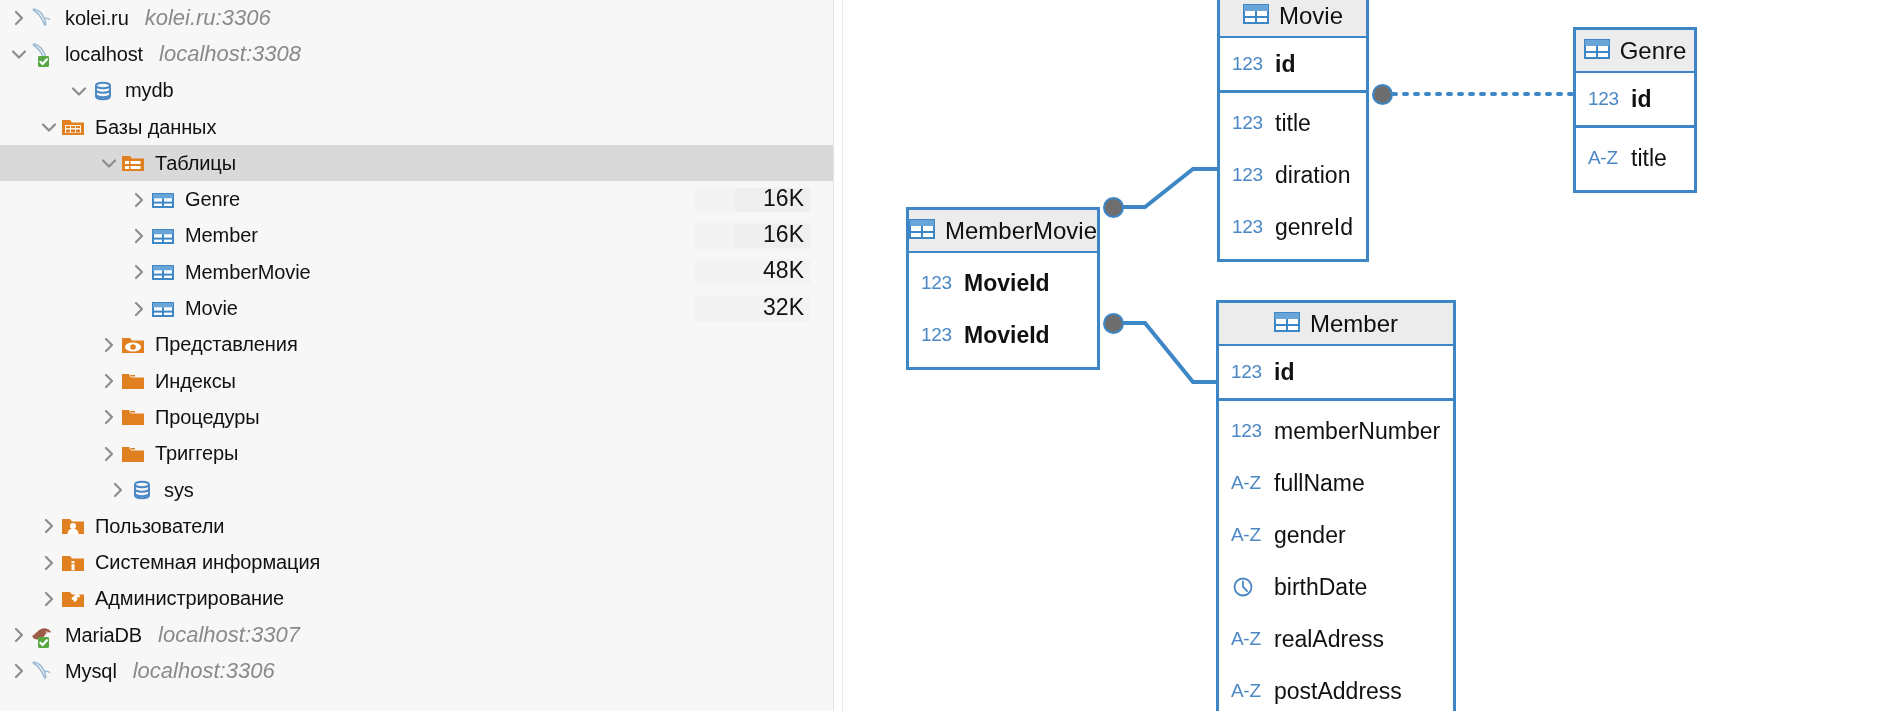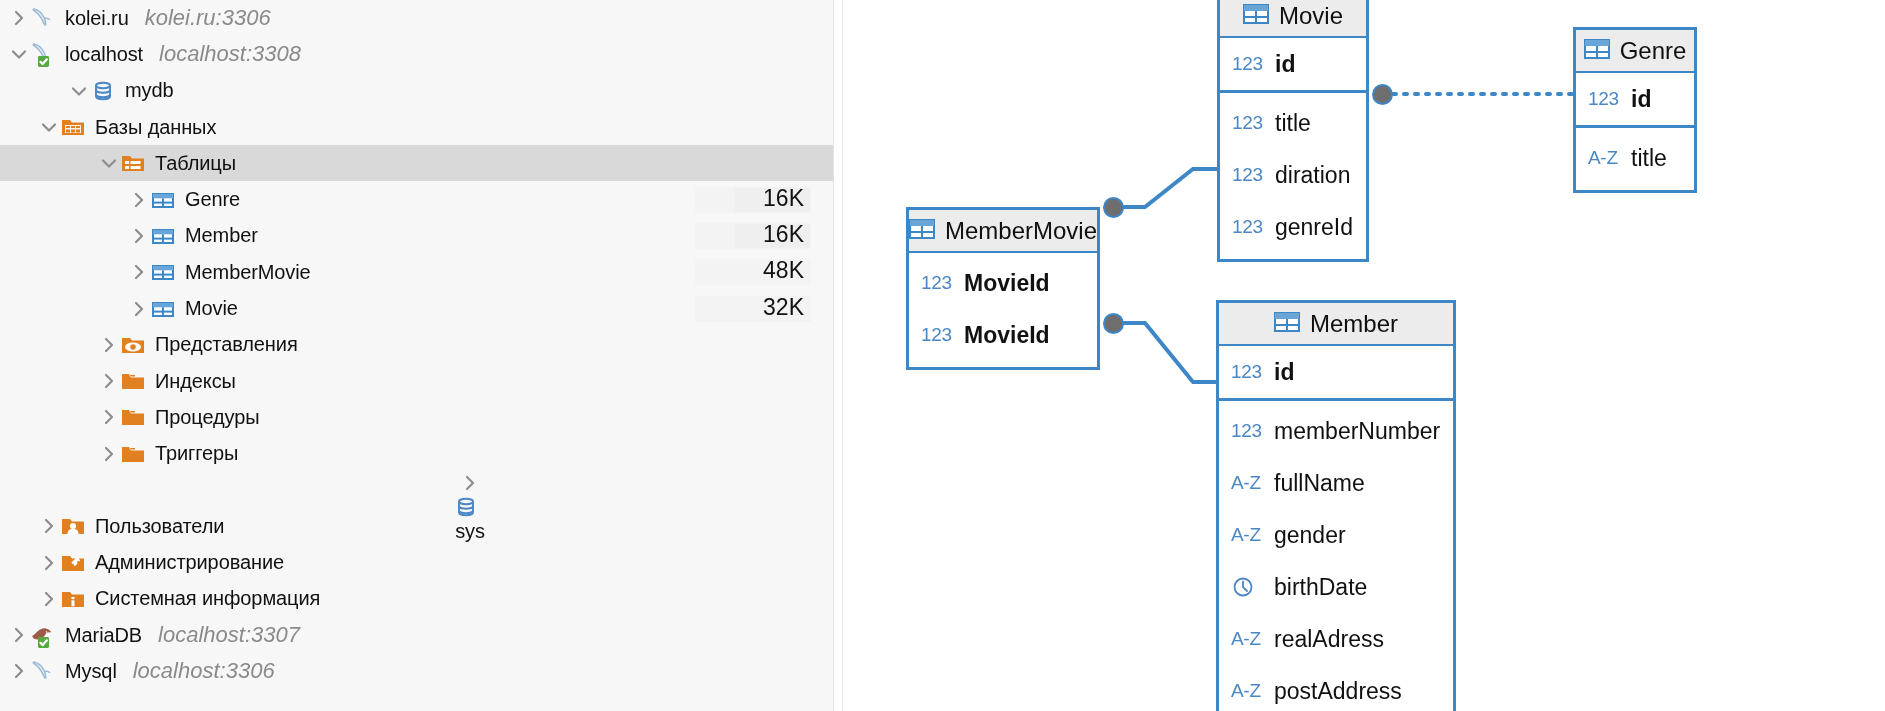--- a/index.html
+++ b/index.html
@@ -387,21 +387,21 @@
             </svg>
           </span>
           <span class="node-icon">
             <svg width="26" height="26" viewBox="0 0 26 26">
               <path d="M2 7h7l2 2.5h13V21H2z" fill="#e08020"></path>
               <path d="M2 6h7l2 2.5h4V7H2z" fill="#e08020"></path>
             </svg>
           </span>
           <span class="node-label">Триггеры</span>
         </div>
-        <div class="tree-row" style="padding-left: 107px; flex-direction: column;">
+        <div class="tree-row" style="padding-left: 107px;">
           <span class="twisty">
             <svg width="22" height="22" viewBox="0 0 22 22">
               <path d="M8 5l6 6-6 6" fill="none" stroke="#8d8d8d" stroke-width="2.2" stroke-linecap="round" stroke-linejoin="round"></path>
             </svg>
           </span>
           <span class="node-icon">
             <svg width="26" height="26" viewBox="0 0 26 26">
               <g fill="none" stroke="#4a87c4" stroke-width="1.9">
                 <ellipse cx="13" cy="7.5" rx="7" ry="2.7"></ellipse>
                 <path d="M6 7.5v11c0 1.5 3.1 2.7 7 2.7s7-1.2 7-2.7v-11"></path>
@@ -429,40 +429,40 @@
         </div>
         <div class="tree-row" style="padding-left: 38px;">
           <span class="twisty">
             <svg width="22" height="22" viewBox="0 0 22 22">
               <path d="M8 5l6 6-6 6" fill="none" stroke="#8d8d8d" stroke-width="2.2" stroke-linecap="round" stroke-linejoin="round"></path>
             </svg>
           </span>
           <span class="node-icon">
             <svg width="26" height="26" viewBox="0 0 26 26">
               <path d="M2 6h8l2 2.5h12V21H2z" fill="#e08020"></path>
+              <rect x="11.5" y="11" width="3" height="2.2" fill="#fff"></rect>
+              <rect x="11.5" y="14.3" width="3" height="6" fill="#fff"></rect>
+            </svg>
+          </span>
+          <span class="node-label">Системная информация</span>
+        </div>
+        <div class="tree-row" style="padding-left: 38px;">
+          <span class="twisty">
+            <svg width="22" height="22" viewBox="0 0 22 22">
+              <path d="M8 5l6 6-6 6" fill="none" stroke="#8d8d8d" stroke-width="2.2" stroke-linecap="round" stroke-linejoin="round"></path>
+            </svg>
+          </span>
+          <span class="node-icon">
+            <svg width="26" height="26" viewBox="0 0 26 26">
+              <path d="M2 6h8l2 2.5h12V21H2z" fill="#e08020"></path>
               <path d="M20 11l-5 5-1.6-1 .6-1.6-1.6.6-1-1.6 5-5c2 0 3.6 1.6 3.6 3.6z" fill="#fff"></path>
               <circle cx="18.5" cy="12.5" r="1.4" fill="#e08020"></circle>
             </svg>
           </span>
           <span class="node-label">Администрирование</span>
-        </div>
-        <div class="tree-row" style="padding-left: 38px;">
-          <span class="twisty">
-            <svg width="22" height="22" viewBox="0 0 22 22">
-              <path d="M8 5l6 6-6 6" fill="none" stroke="#8d8d8d" stroke-width="2.2" stroke-linecap="round" stroke-linejoin="round"></path>
-            </svg>
-          </span>
-          <span class="node-icon">
-            <svg width="26" height="26" viewBox="0 0 26 26">
-              <path d="M2 6h8l2 2.5h12V21H2z" fill="#e08020"></path>
-              <rect x="11.5" y="11" width="3" height="2.2" fill="#fff"></rect>
-              <rect x="11.5" y="14.3" width="3" height="6" fill="#fff"></rect>
-            </svg>
-          </span>
-          <span class="node-label">Системная информация</span>
         </div>
         <div class="tree-row" style="padding-left: 8px;">
           <span class="twisty">
             <svg width="22" height="22" viewBox="0 0 22 22">
               <path d="M8 5l6 6-6 6" fill="none" stroke="#8d8d8d" stroke-width="2.2" stroke-linecap="round" stroke-linejoin="round"></path>
             </svg>
           </span>
           <span class="node-icon">
             <svg width="26" height="26" viewBox="0 0 26 26">
               <path d="M2 14c2-1 3.5-3 5.5-4.6C9.8 7.5 12.5 6 15.8 6.4c2.2.3 3.8 1.6 4.9 3 .5.6-.2 1.4-.9 1.1-1.3-.5-2.4-.2-3.4.7-1.6 1.5-2.3 3.9-4.6 5.3-2.2 1.3-5.3 1.1-7.6.3-.9-.3-1.3-1.8-2.2-2.8z" fill="#9d5b47"></path>

